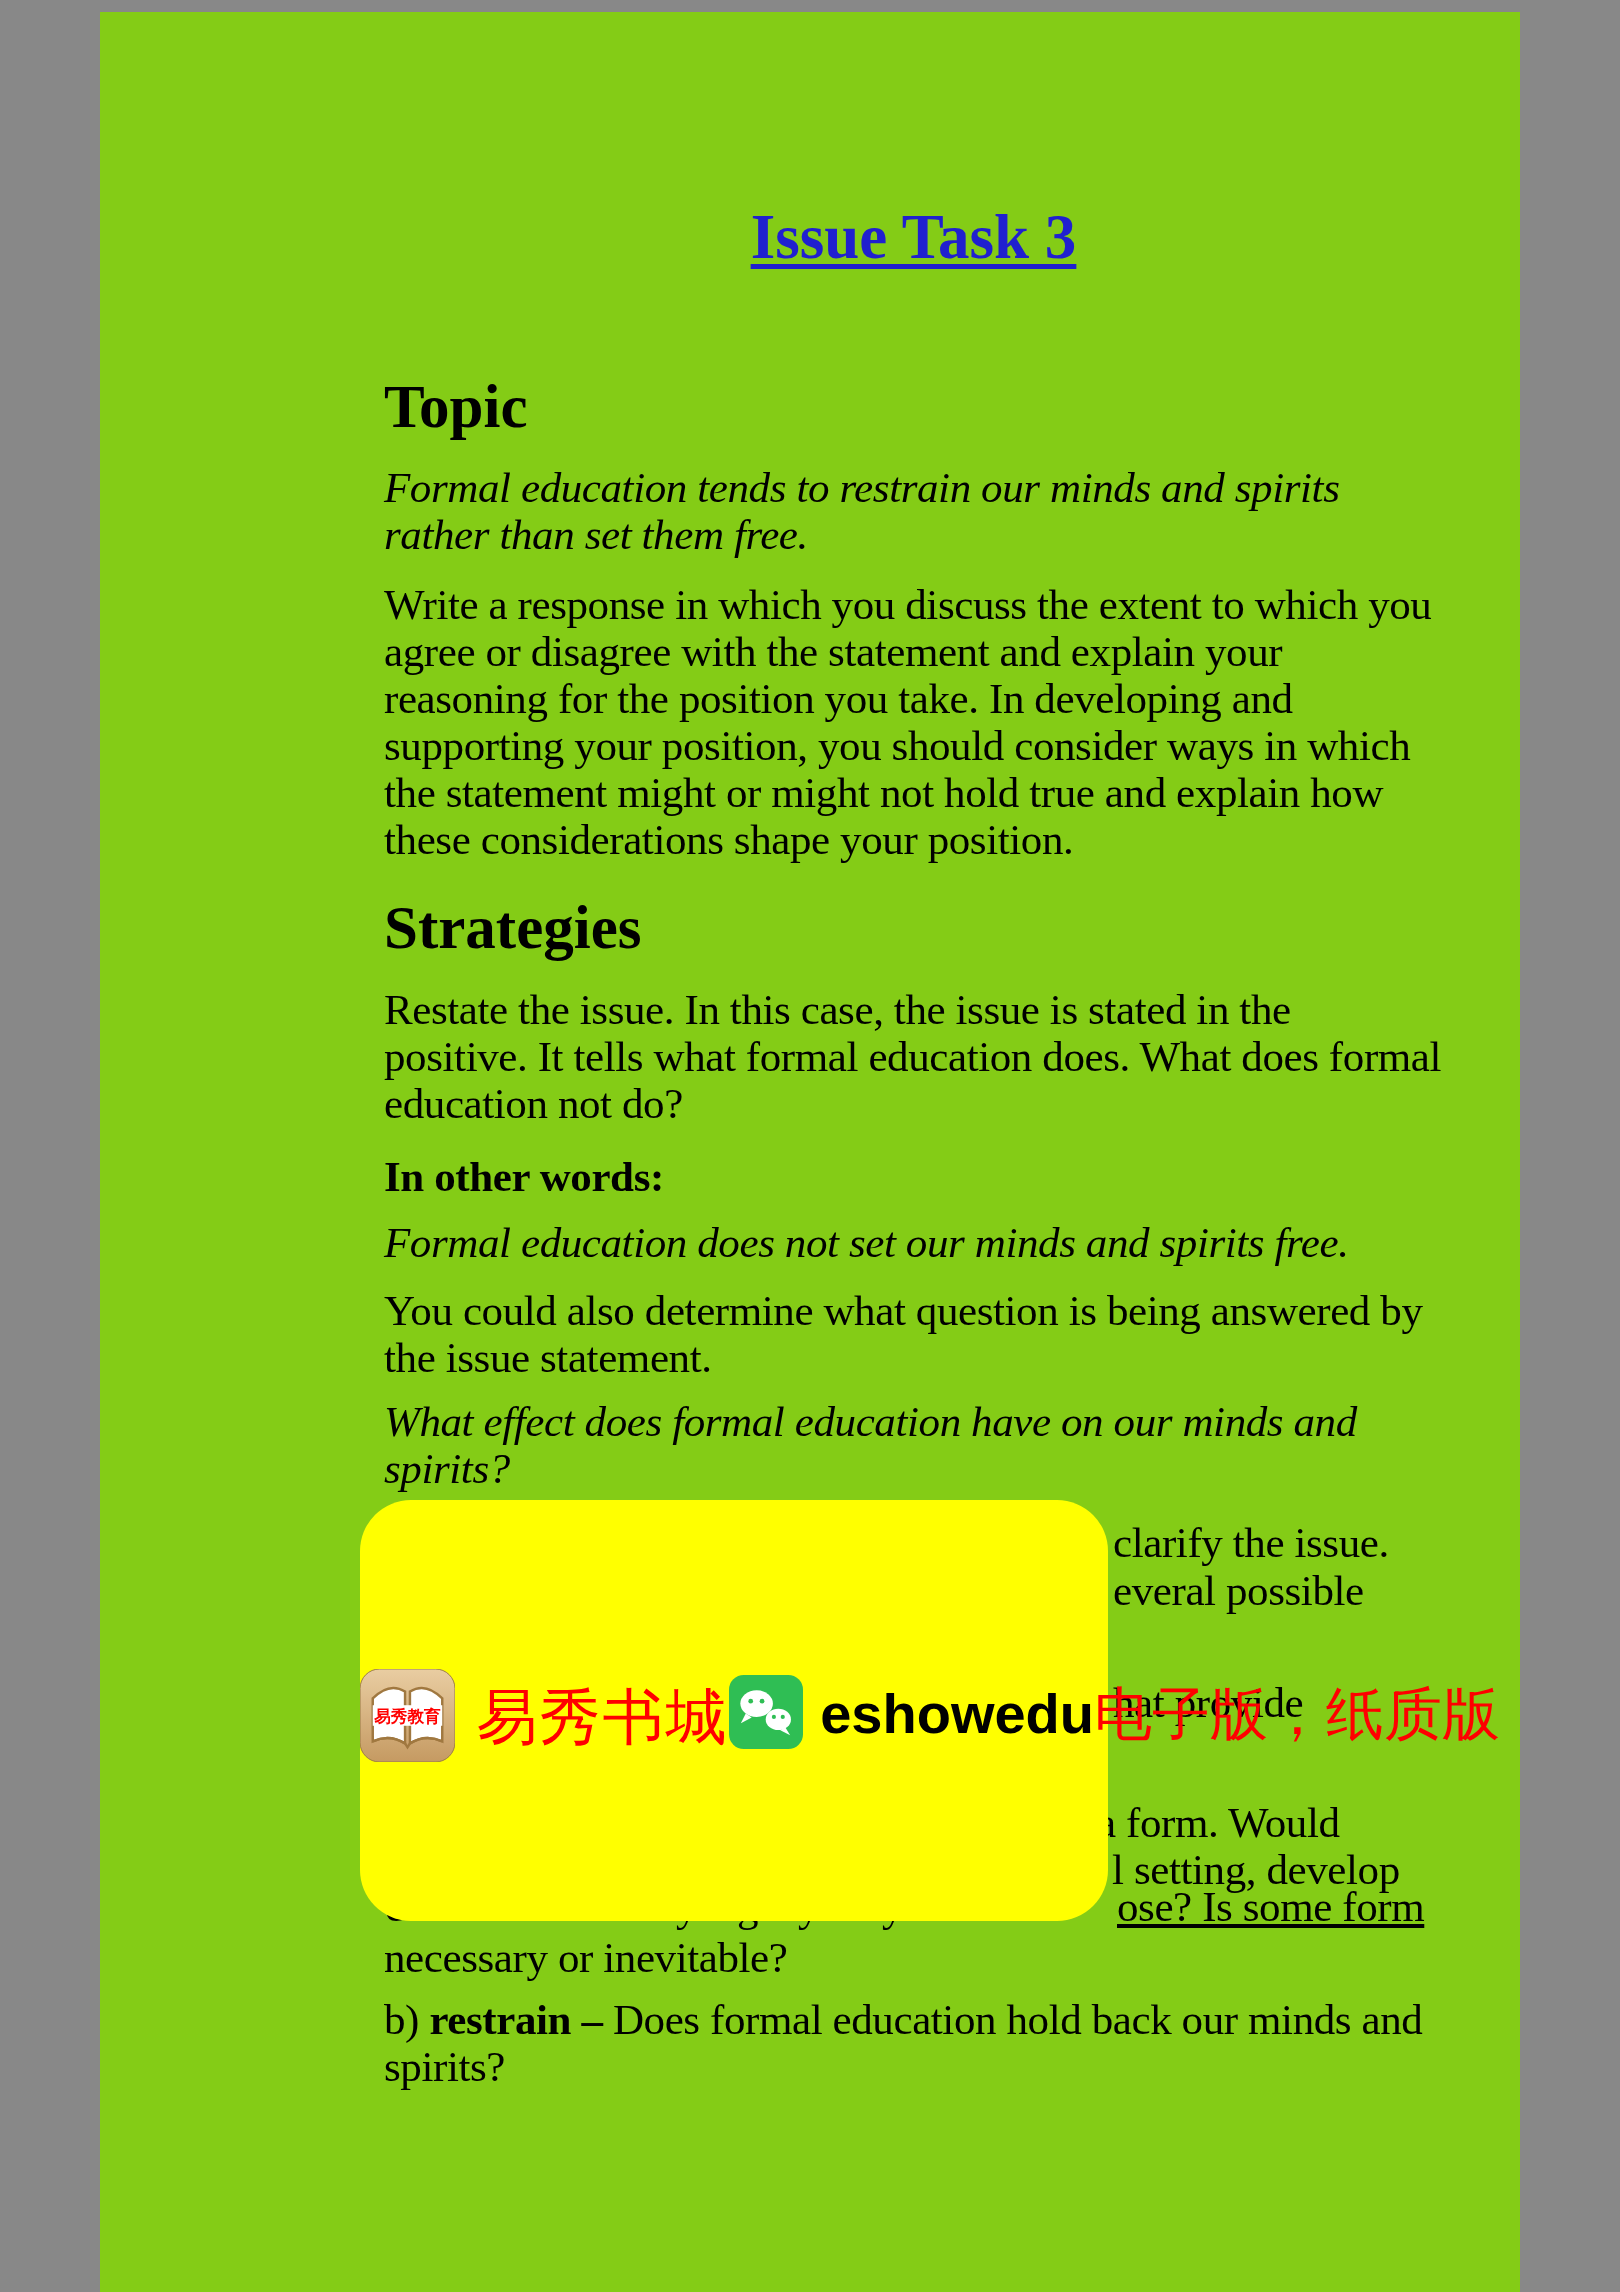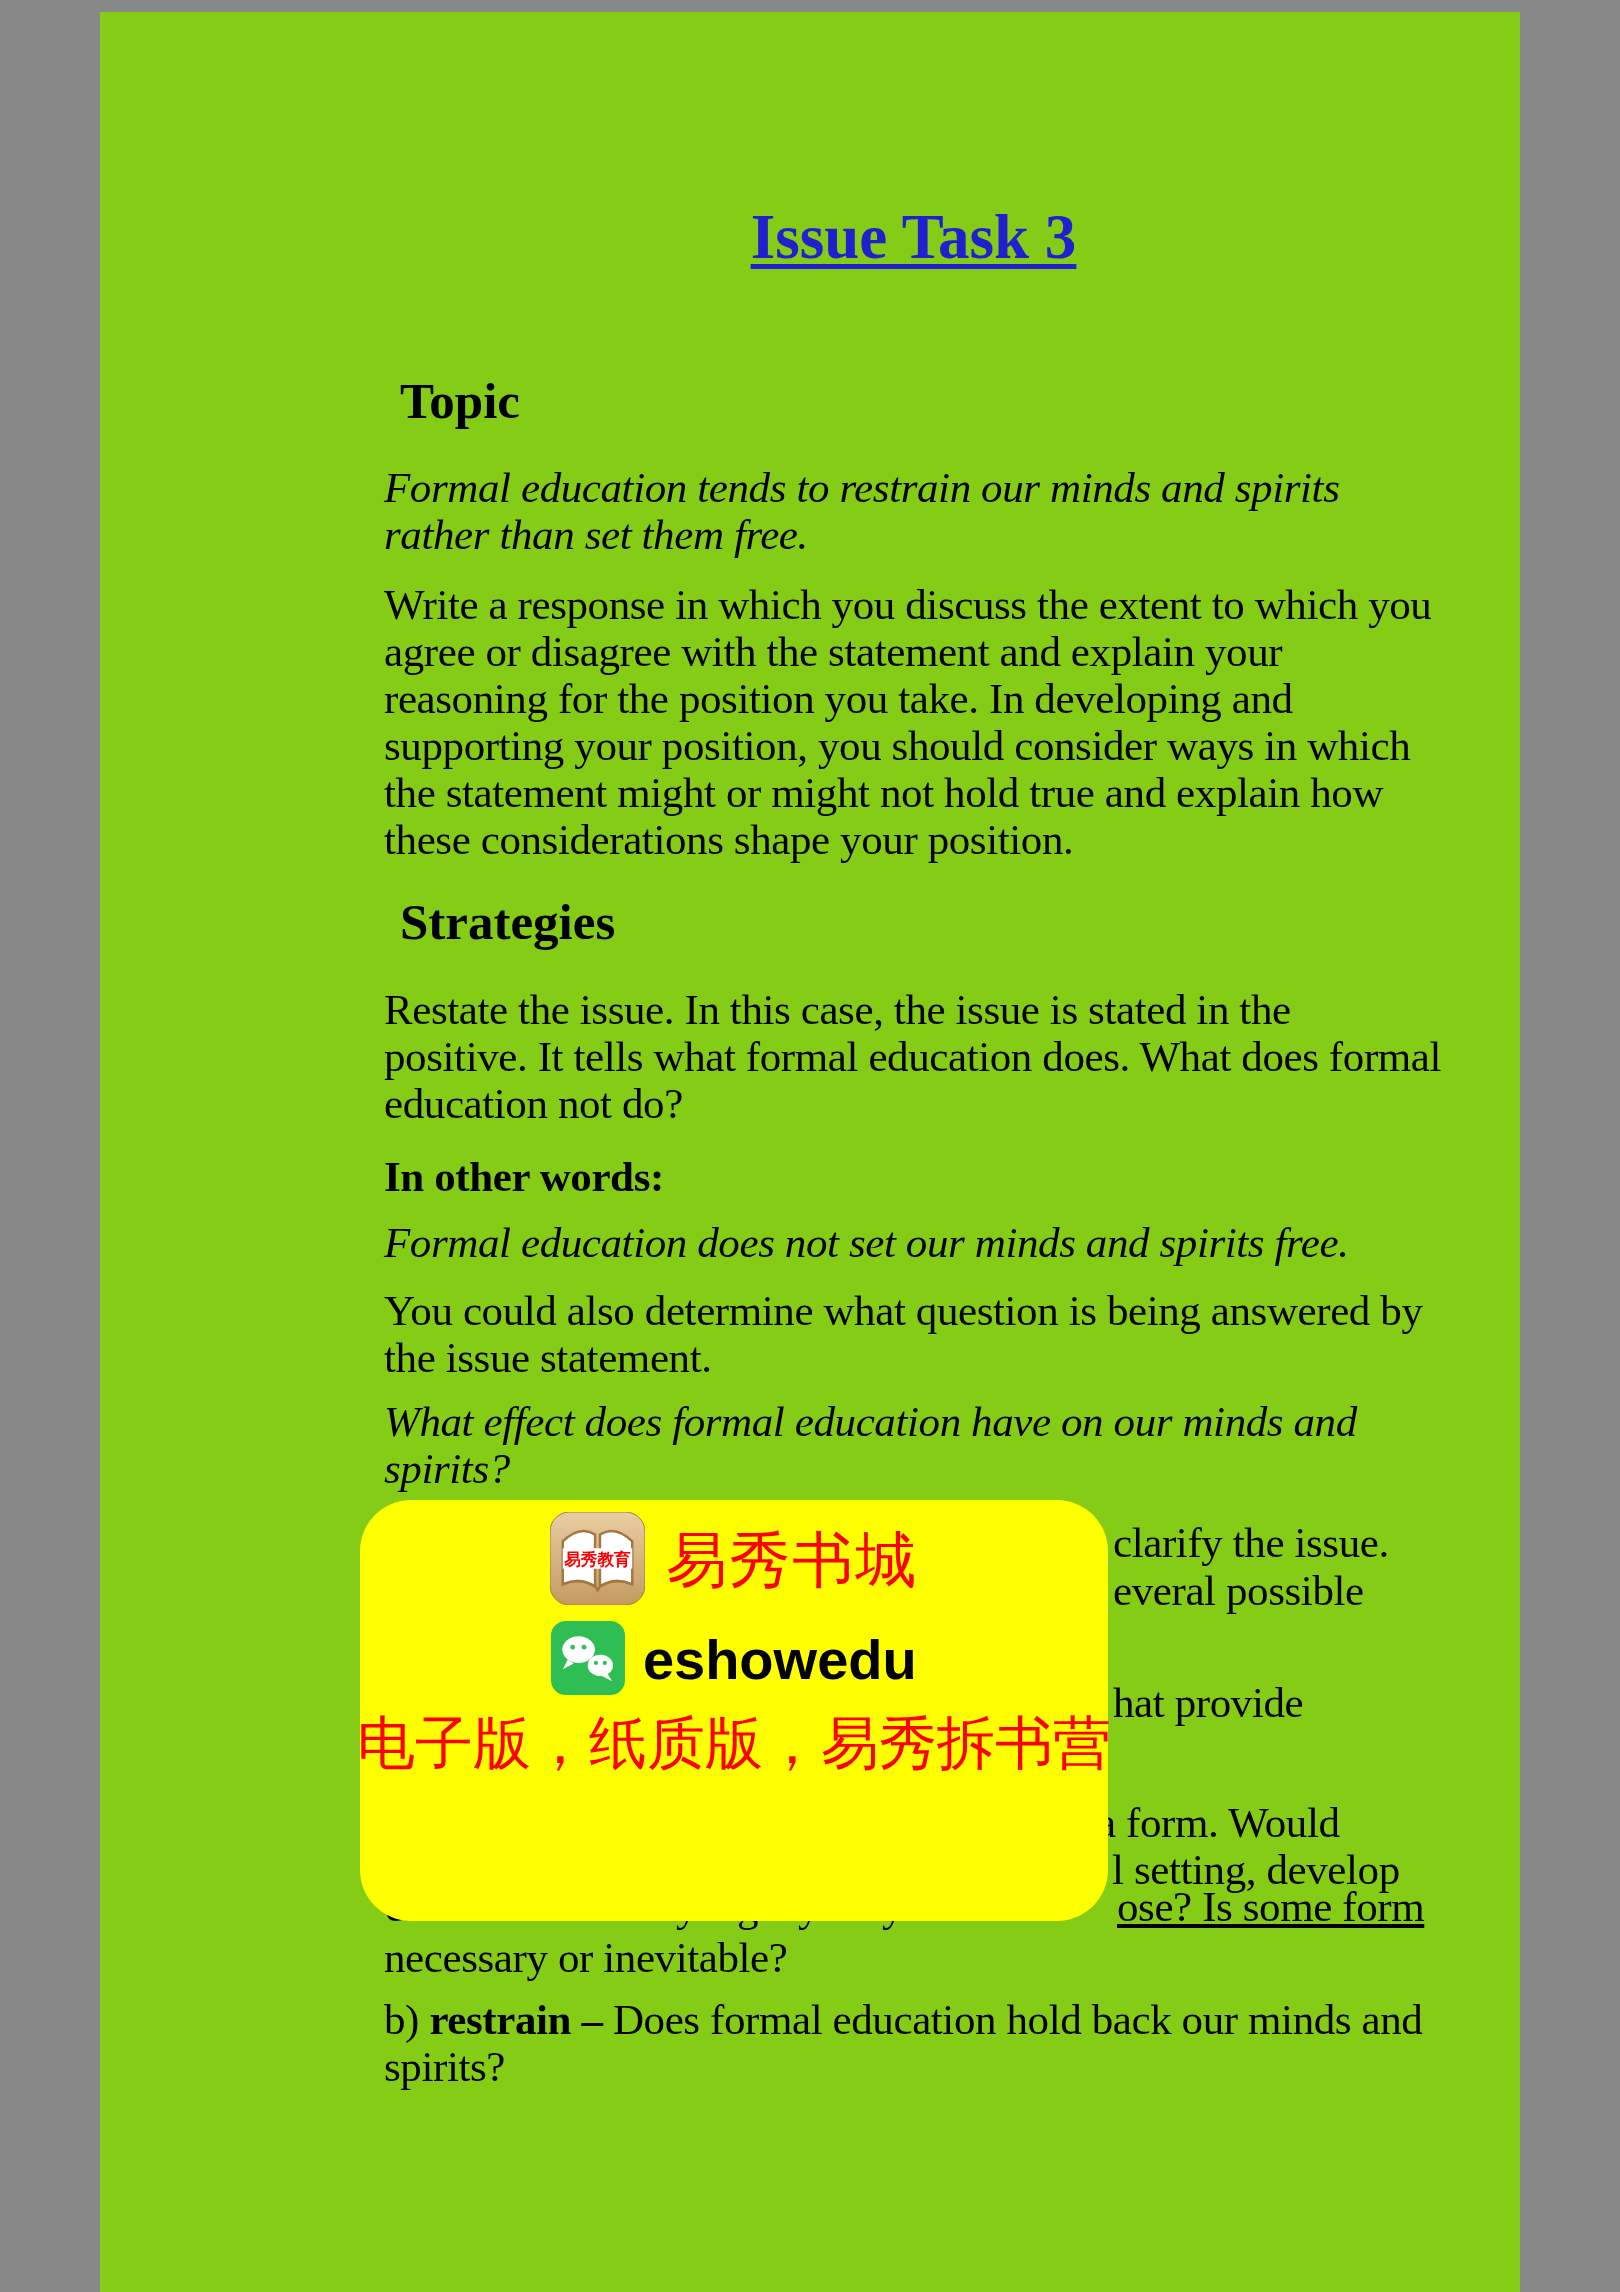--- a/index.html
+++ b/index.html
@@ -17,22 +17,22 @@
     left:284px; top:189px; width:1059px;
     text-align:center;
     font-size:63px; font-weight:bold;
     color:#2020CF;
     text-decoration:underline;
     text-decoration-thickness:4.9px;
     text-underline-offset:5.9px;
     white-space:nowrap;
   }
   .h1 {
-    left:300px;
-    font-size:51px; font-weight:bold;
+    left:284px;
+    font-size:61px; font-weight:bold;
     line-height:1.1;
     white-space:nowrap;
   }
   .body-text {
     left:284px; width:1372px;
     font-size:43px; line-height:47px;
     white-space:pre-line;
     letter-spacing:-0.4px;
   }
   .italic { font-style:italic; }
@@ -46,23 +46,22 @@
   }
   .under { z-index:1; }
   
   .wm-box {
     position:absolute;
     left:260px; top:1488px;
     width:748px; height:421px;
     background:#FFFF00;
     border-radius:51px;
     z-index:2;
-    display:flex; flex-direction:column; align-items:center;
+    display:flex; flex-direction:row; align-items:center;
     font-family:"Liberation Sans","DejaVu Sans",sans-serif;
-    gap:8px;
   }
   .wm-row { display:flex; align-items:center; justify-content:center; }
   .wm-row1 { margin-top:13.7px; gap:21.6px; height:94px; }
   .wm-store {
     font-size:61px; line-height:93px; color:#FF0000;
     letter-spacing:2px; white-space:nowrap;
   }
   .wm-site {
     margin-top:33px;
     font-size:46px; font-weight:bold; color:#FF0000;

